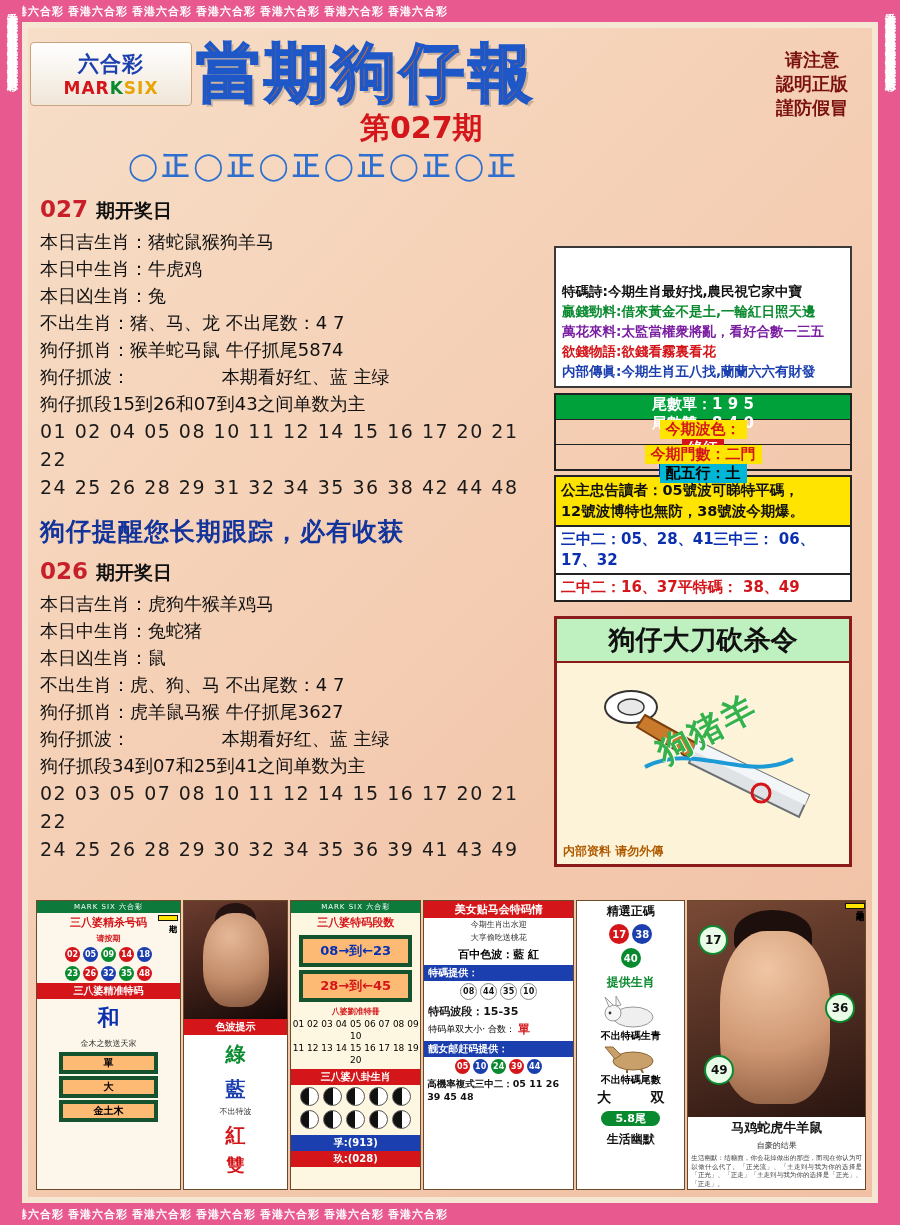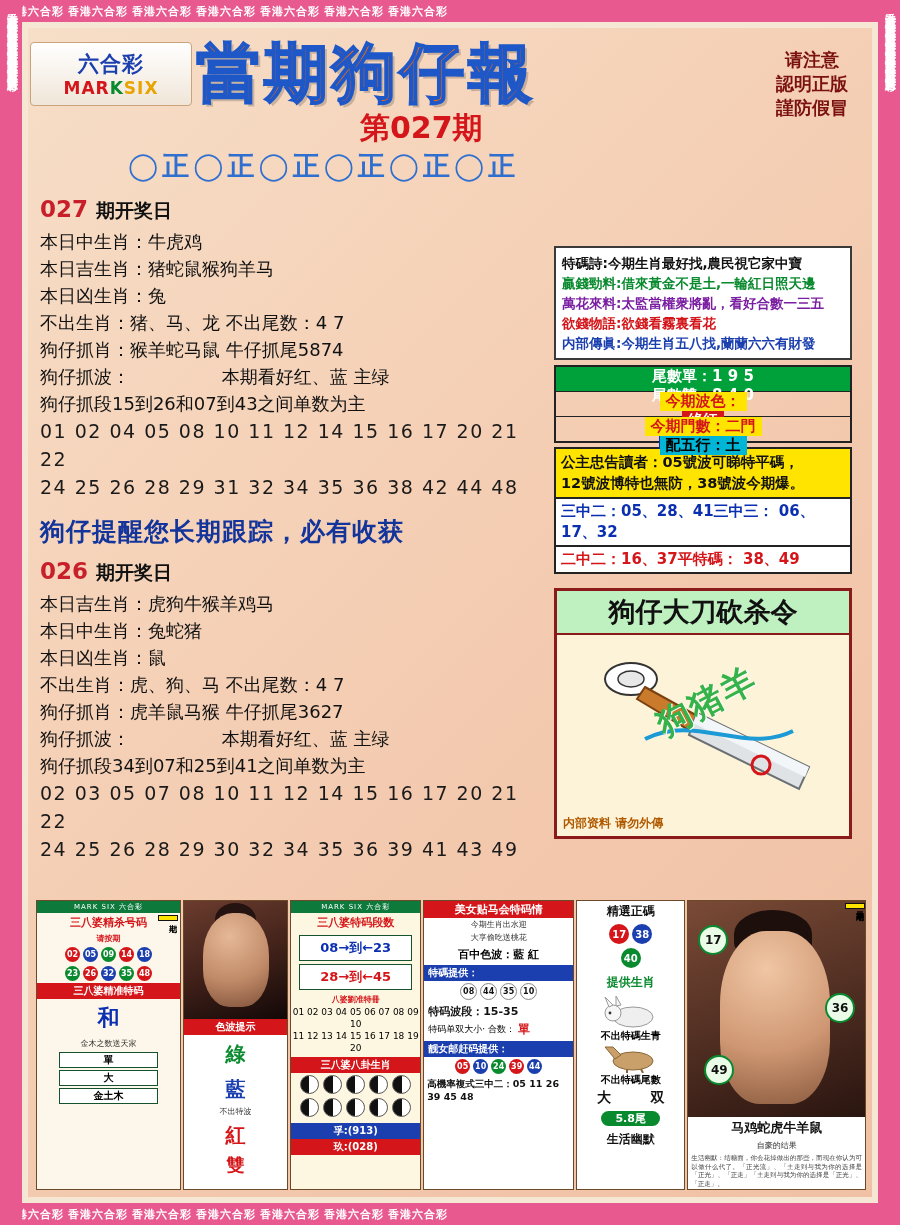--- a/index.html
+++ b/index.html
@@ -50,21 +50,21 @@
   .blk-head .sub{font-size:19px;color:#111;font-weight:bold;}
   .ln{font-size:18px;line-height:27px;white-space:nowrap;}
   .ln .lab{color:#111;}
   .ln .val{color:#111;}
   .nums{font-size:19px;line-height:28px;letter-spacing:1.5px;}
   .promo{font-size:25px;font-weight:bold;color:#12349b;margin:14px 0 10px;letter-spacing:1px;}
 
   
   .right{position:absolute;left:554px;top:246px;width:298px;}
   .poem{border:2px solid #3a3a3a;background:#fff;padding:5px 6px;font-size:13.5px;line-height:20px;}
-  .poem .l1{color:#111;font-weight:bold;}
+  .poem .l1{color:#111;font-weight:bold;margin-top:28px;}
   .poem .l2{color:#0a8a2f;font-weight:bold;}
   .poem .l3{color:#7b1fa2;font-weight:bold;}
   .poem .l4{color:#d4161a;font-weight:bold;}
   .poem .l5{color:#1b3fae;font-weight:bold;}
 
   .tbl{margin-top:5px;border:2px solid #222;font-size:15px;font-weight:bold;}
   .trow{display:flex;border-bottom:1px solid #222;height:24px;align-items:center;flex-direction:column;}
   .trow:last-child{border-bottom:none;}
   .tc{padding:0 6px;display:flex;align-items:center;height:100%;}
   .g-green{background:#00a13a;color:#fff;}
@@ -100,21 +100,21 @@
   .bp6{width:178px;background:#fff;}
 
   .mini-title{text-align:center;font-weight:bold;color:#d4161a;font-size:11px;padding:2px 8px;}
   .redbar{background:#d4161a;color:#fff;text-align:center;font-size:10px;font-weight:bold;padding:1px 0;}
   .bluebar{background:#1b3fae;color:#fff;text-align:center;font-size:10px;font-weight:bold;padding:1px 7px;}
   .ballrow{display:flex;justify-content:center;gap:3px;padding:2px 0;}
   .ball{width:15px;height:15px;border-radius:50%;display:flex;align-items:center;justify-content:center;
         font-size:8px;font-weight:bold;color:#fff;}
   .ball.r{background:#d4161a;} .ball.b{background:#1b3fae;} .ball.g{background:#0a8a2f;}
   .ball.w{background:#fff;color:#111;border:1px solid #888;}
-  .yellowbox{background:#ffffff;border:1px solid #14532d;text-align:center;font-weight:bold;font-size:10px;}
+  .yellowbox{background:#fdba74;border:4px solid #14532d;text-align:center;font-weight:bold;font-size:10px;}
   .greenbox{background:#0a8a2f;color:#fff;text-align:center;font-weight:bold;font-size:11px;}
   .photo{background:linear-gradient(160deg,#6b3c2e,#3a1d16 60%,#120807);position:relative;}
   .photo .skin{position:absolute;left:18%;top:10%;width:64%;height:80%;border-radius:45% 45% 40% 40%;
                background:radial-gradient(circle at 40% 25%,#e6b897,#c08a68 55%,#7d4f38);}
   .photo .hair{position:absolute;left:30%;top:2%;width:40%;height:28%;border-radius:50% 50% 30% 30%;background:#241310;}
   .cap-small{font-size:8px;color:#333;text-align:center;line-height:11px;padding:1px;}
   .cap-red{color:#d4161a;font-weight:bold;}
   .yin{width:17px;height:17px;border-radius:50%;background:linear-gradient(90deg,#111 50%,#fff 50%);
        border:1px solid #555;}
   .taiji-row{display:flex;justify-content:center;gap:4px;padding:2px 0;}
@@ -189,24 +189,24 @@
   <div class="dots-row">◯正◯正◯正◯正◯正◯正</div>
 
   <div class="left">
 
     <div class="blk">
       <div class="blk-head">
         <span>027</span>
         <span class="sub">期开奖日</span>
       </div>
       <div class="ln">
+        <span class="lab">本日吉生肖：</span><span class="val">猪蛇鼠猴狗羊马</span>
+      </div>
+      <div class="ln">
         <span class="lab">本日中生肖：</span><span class="val">牛虎鸡</span>
-      </div>
-      <div class="ln">
-        <span class="lab">本日吉生肖：</span><span class="val">猪蛇鼠猴狗羊马</span>
       </div>
       <div class="ln">
         <span class="lab">本日凶生肖：</span><span class="val">兔</span>
       </div>
       <div class="ln">
         <span class="lab">不出生肖：</span><span class="val">猪、马、龙 不出尾数：4 7</span>
       </div>
       <div class="ln">
         <span class="lab">狗仔抓肖：</span><span class="val">猴羊蛇马鼠 牛仔抓尾5874</span>
       </div>

